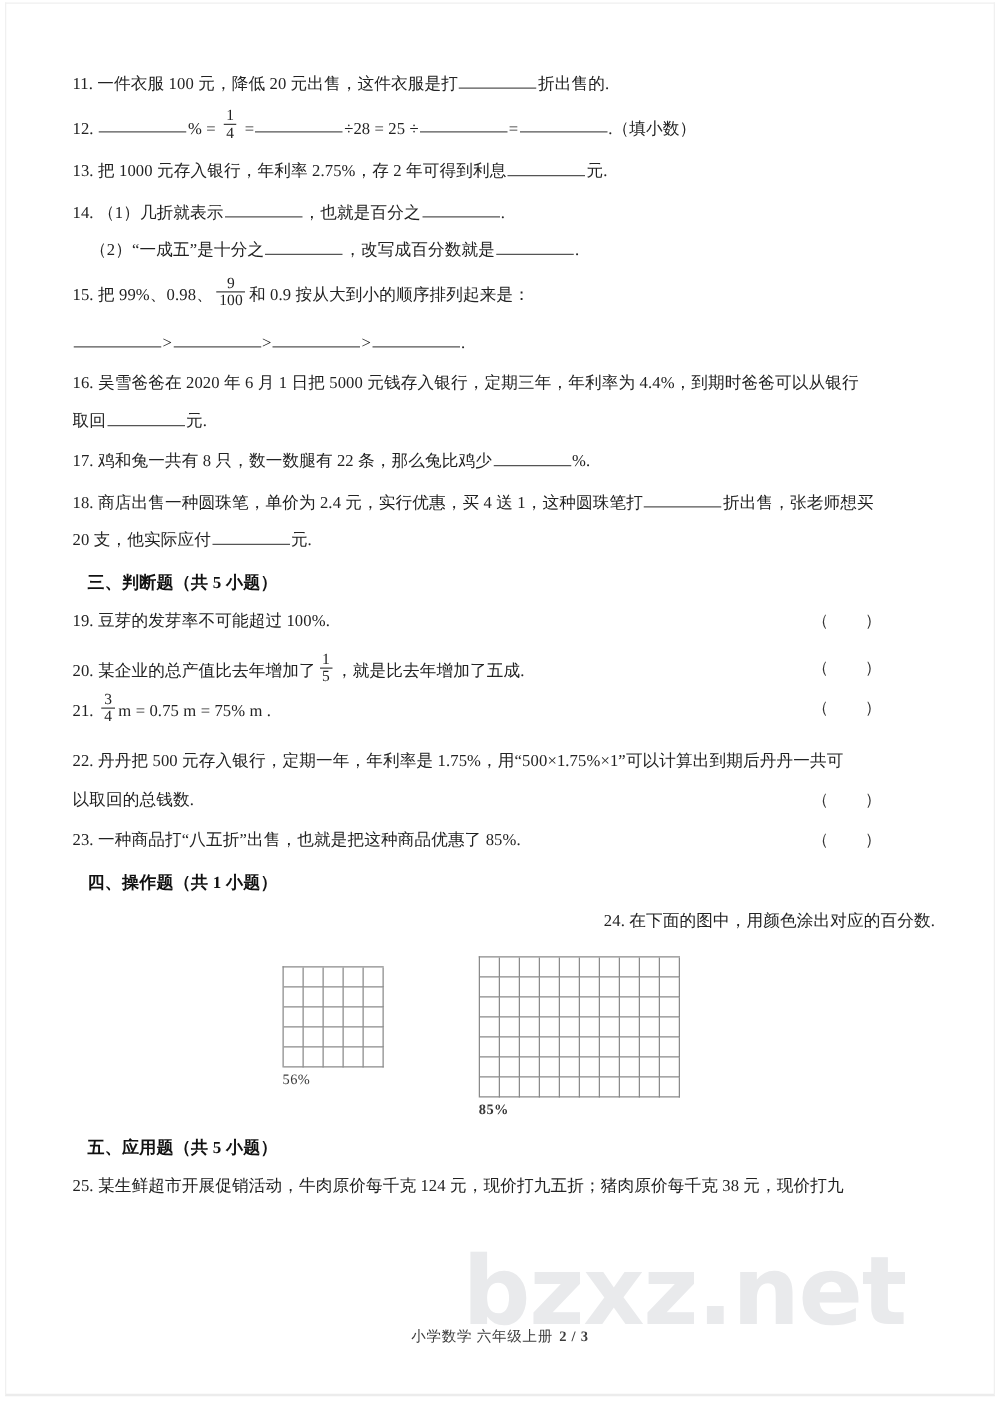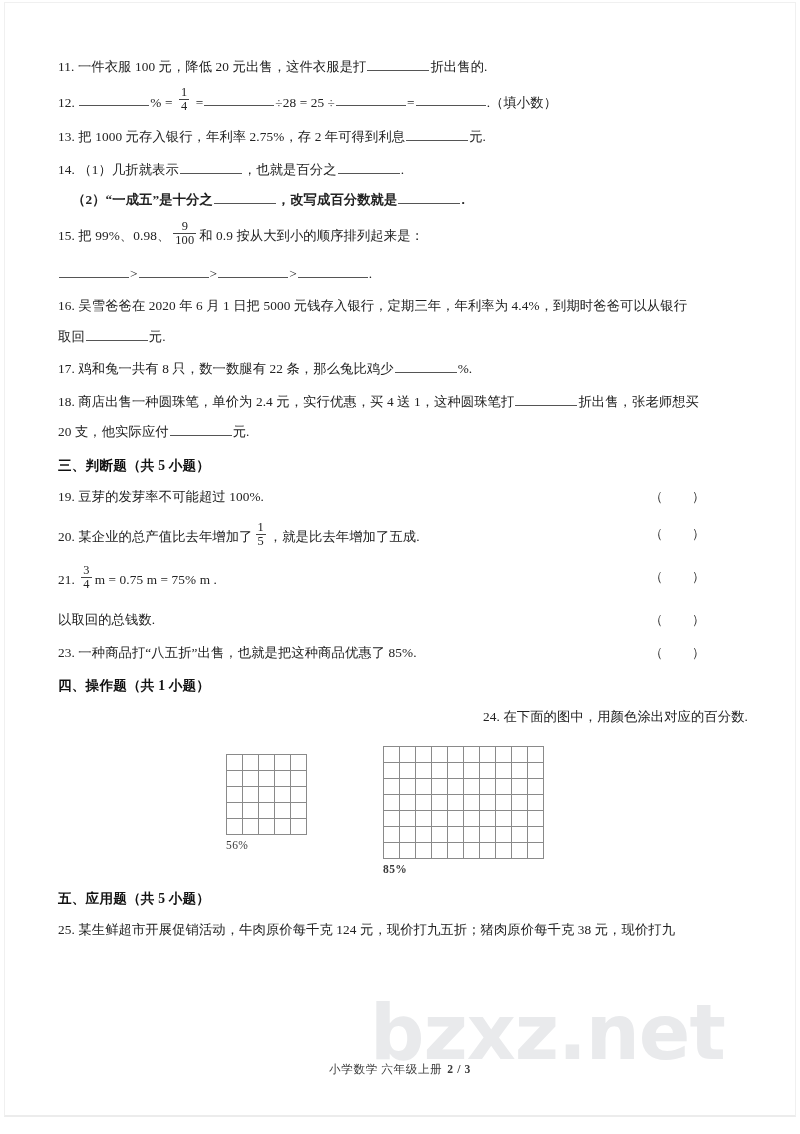--- a/index.html
+++ b/index.html
@@ -38,26 +38,26 @@
   
   .q {
     position: relative;
     font-size: 13.3px;
     line-height: 1.62;
     margin: 0 0 11px 0;
     color: #222;
     letter-spacing: .1px;
   }
   .q.tight { margin-bottom: 9px; }
-  .q.indent { padding-left: 14px; font-weight: bold; }
+  .q.indent { padding-left: 14px; }
 
   .sec {
     font-size: 13.6px;
     font-weight: bold;
-    margin: 14px 0 11px 0;
+    margin: 14px 0 11px 12px;
     color: #111;
     letter-spacing: .2px;
   }
 
   
   .blank {
     display: inline-block;
     border-bottom: 1px solid #555;
     vertical-align: baseline;
     height: 1em;
@@ -211,32 +211,36 @@
     </div>
 
     <div class="sec">三、判断题（共 5 小题）</div>
 
     <div class="q tf-row" style="margin-bottom:16px;">
       <span>19.</span>
       <span>豆芽的发芽率不可能超过 100%.</span>
       <span class="tf">（  ）</span>
     </div>
 
-    <div class="q tf-row" style="margin-bottom:16px;">
+    <div class="q tf-row" style="margin-bottom:5px;">
       <span>20.</span>
       <span>某企业的总产值比去年增加了</span><span class="frac"><span class="num">1</span><span class="den">5</span></span><span>，就是比去年增加了五成.</span>
       <span class="tf">（  ）</span>
     </div>
 
     <div class="q tf-row" style="margin-bottom:16px;">
       <span>21.</span>
       <span class="frac"><span class="num">3</span><span class="den">4</span></span><span>m = 0.75 m = 75% m .</span>
       <span class="tf">（  ）</span>
     </div>
 
+    <div class="q tight">
+      <span>22.</span>
+      <span>丹丹把 500 元存入银行，定期一年，年利率是 1.75%，用“500×1.75%×1”可以计算出到期后丹丹一共可</span>
+    </div>
     <div class="q tf-row">
       <span>以取回的总钱数.</span>
       <span class="tf">（  ）</span>
     </div>
 
     <div class="q tf-row">
       <span>23.</span>
       <span>一种商品打“八五折”出售，也就是把这种商品优惠了 85%.</span>
       <span class="tf">（  ）</span>
     </div>

